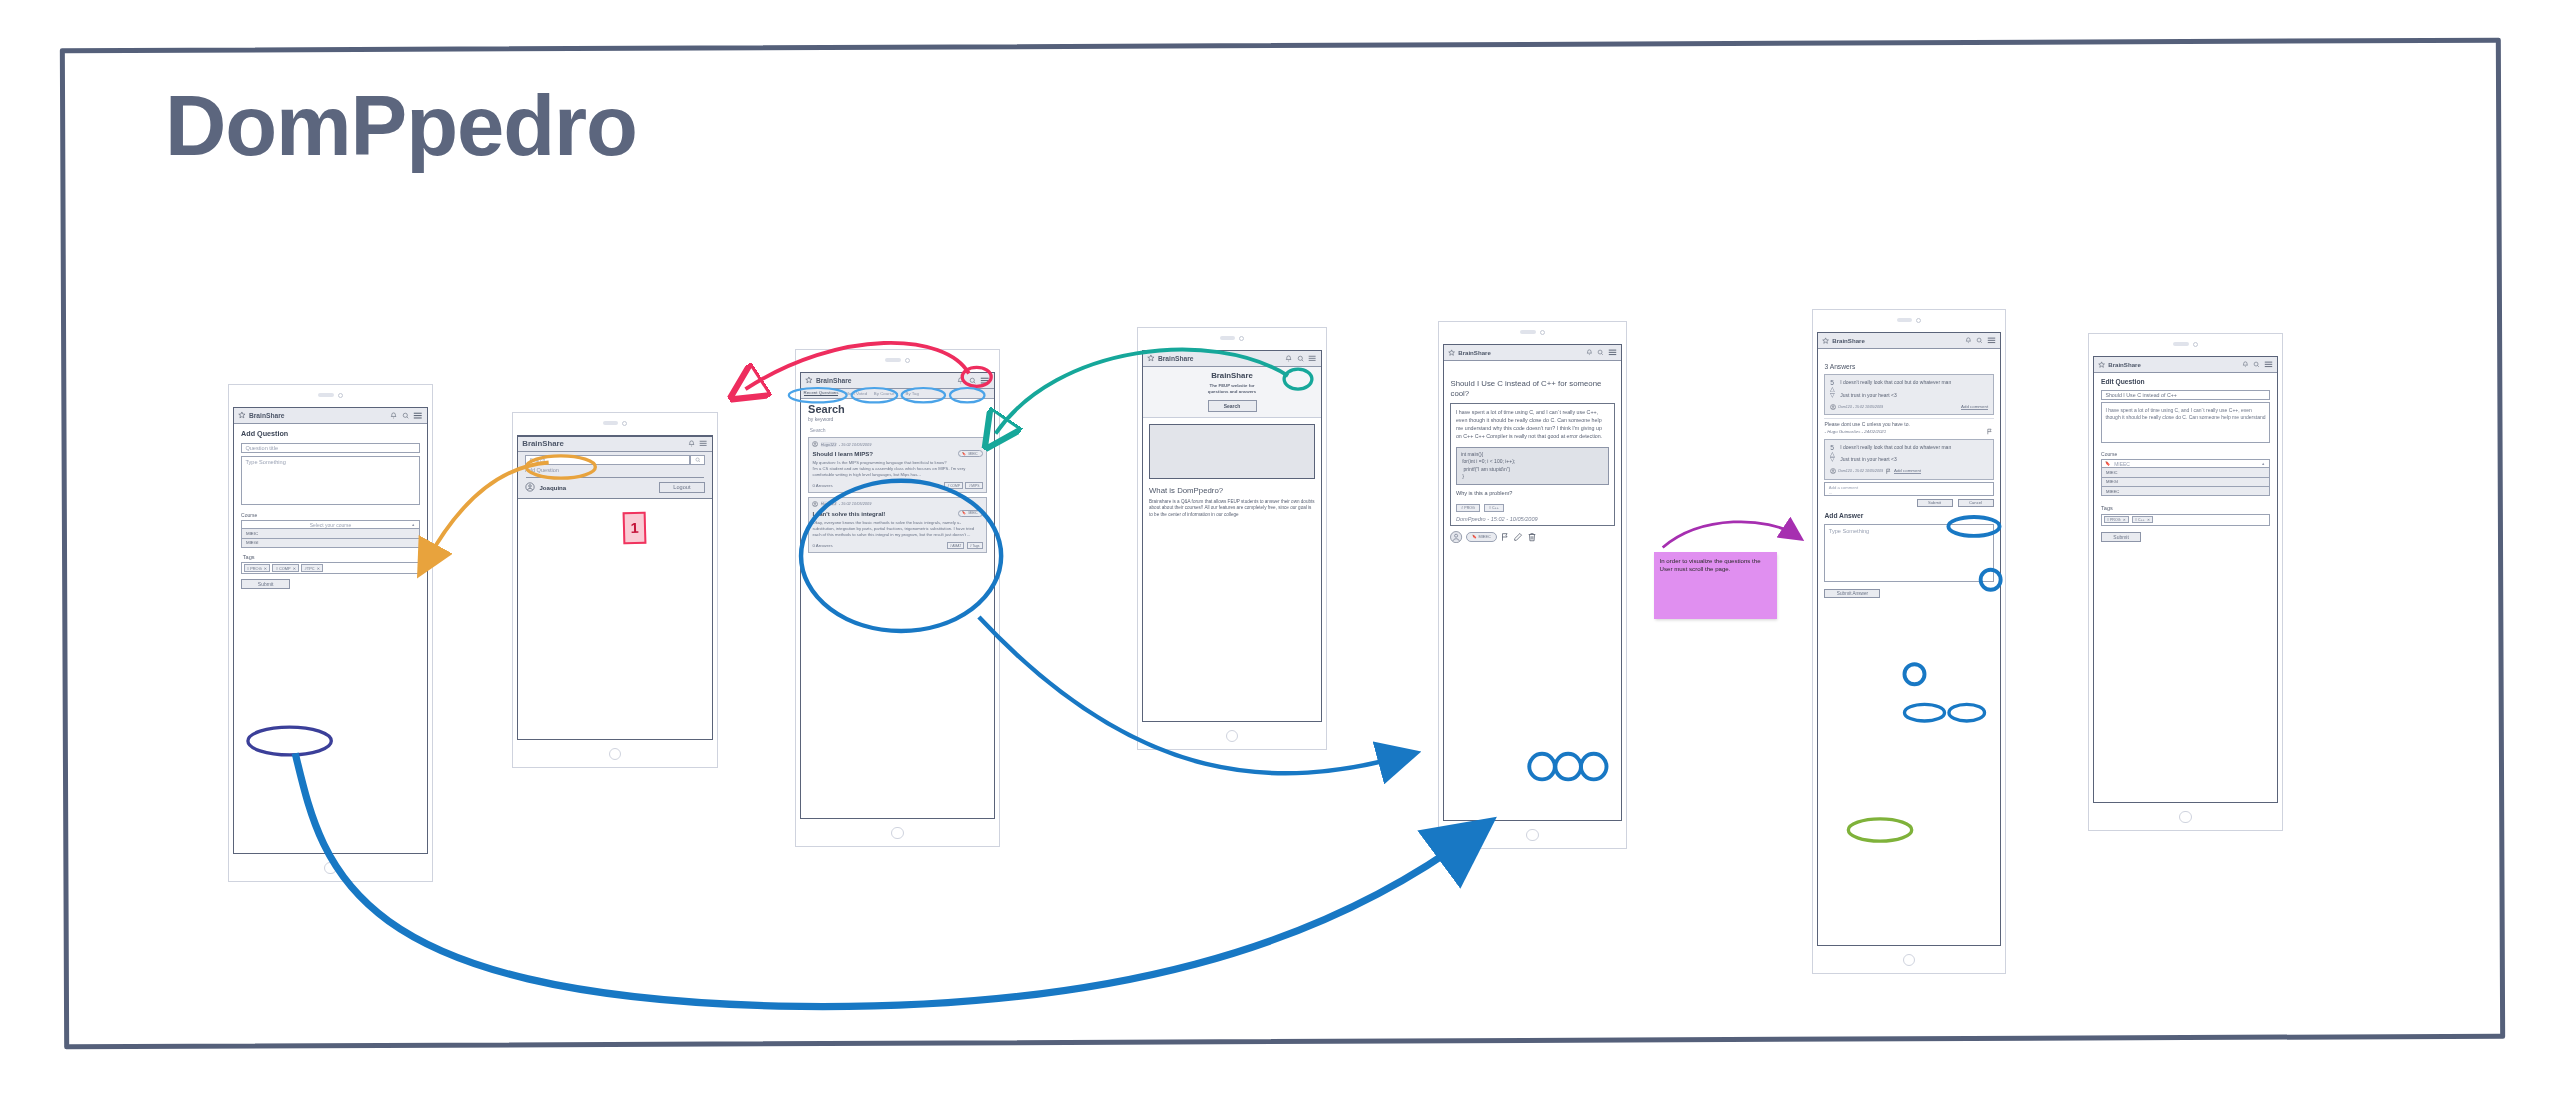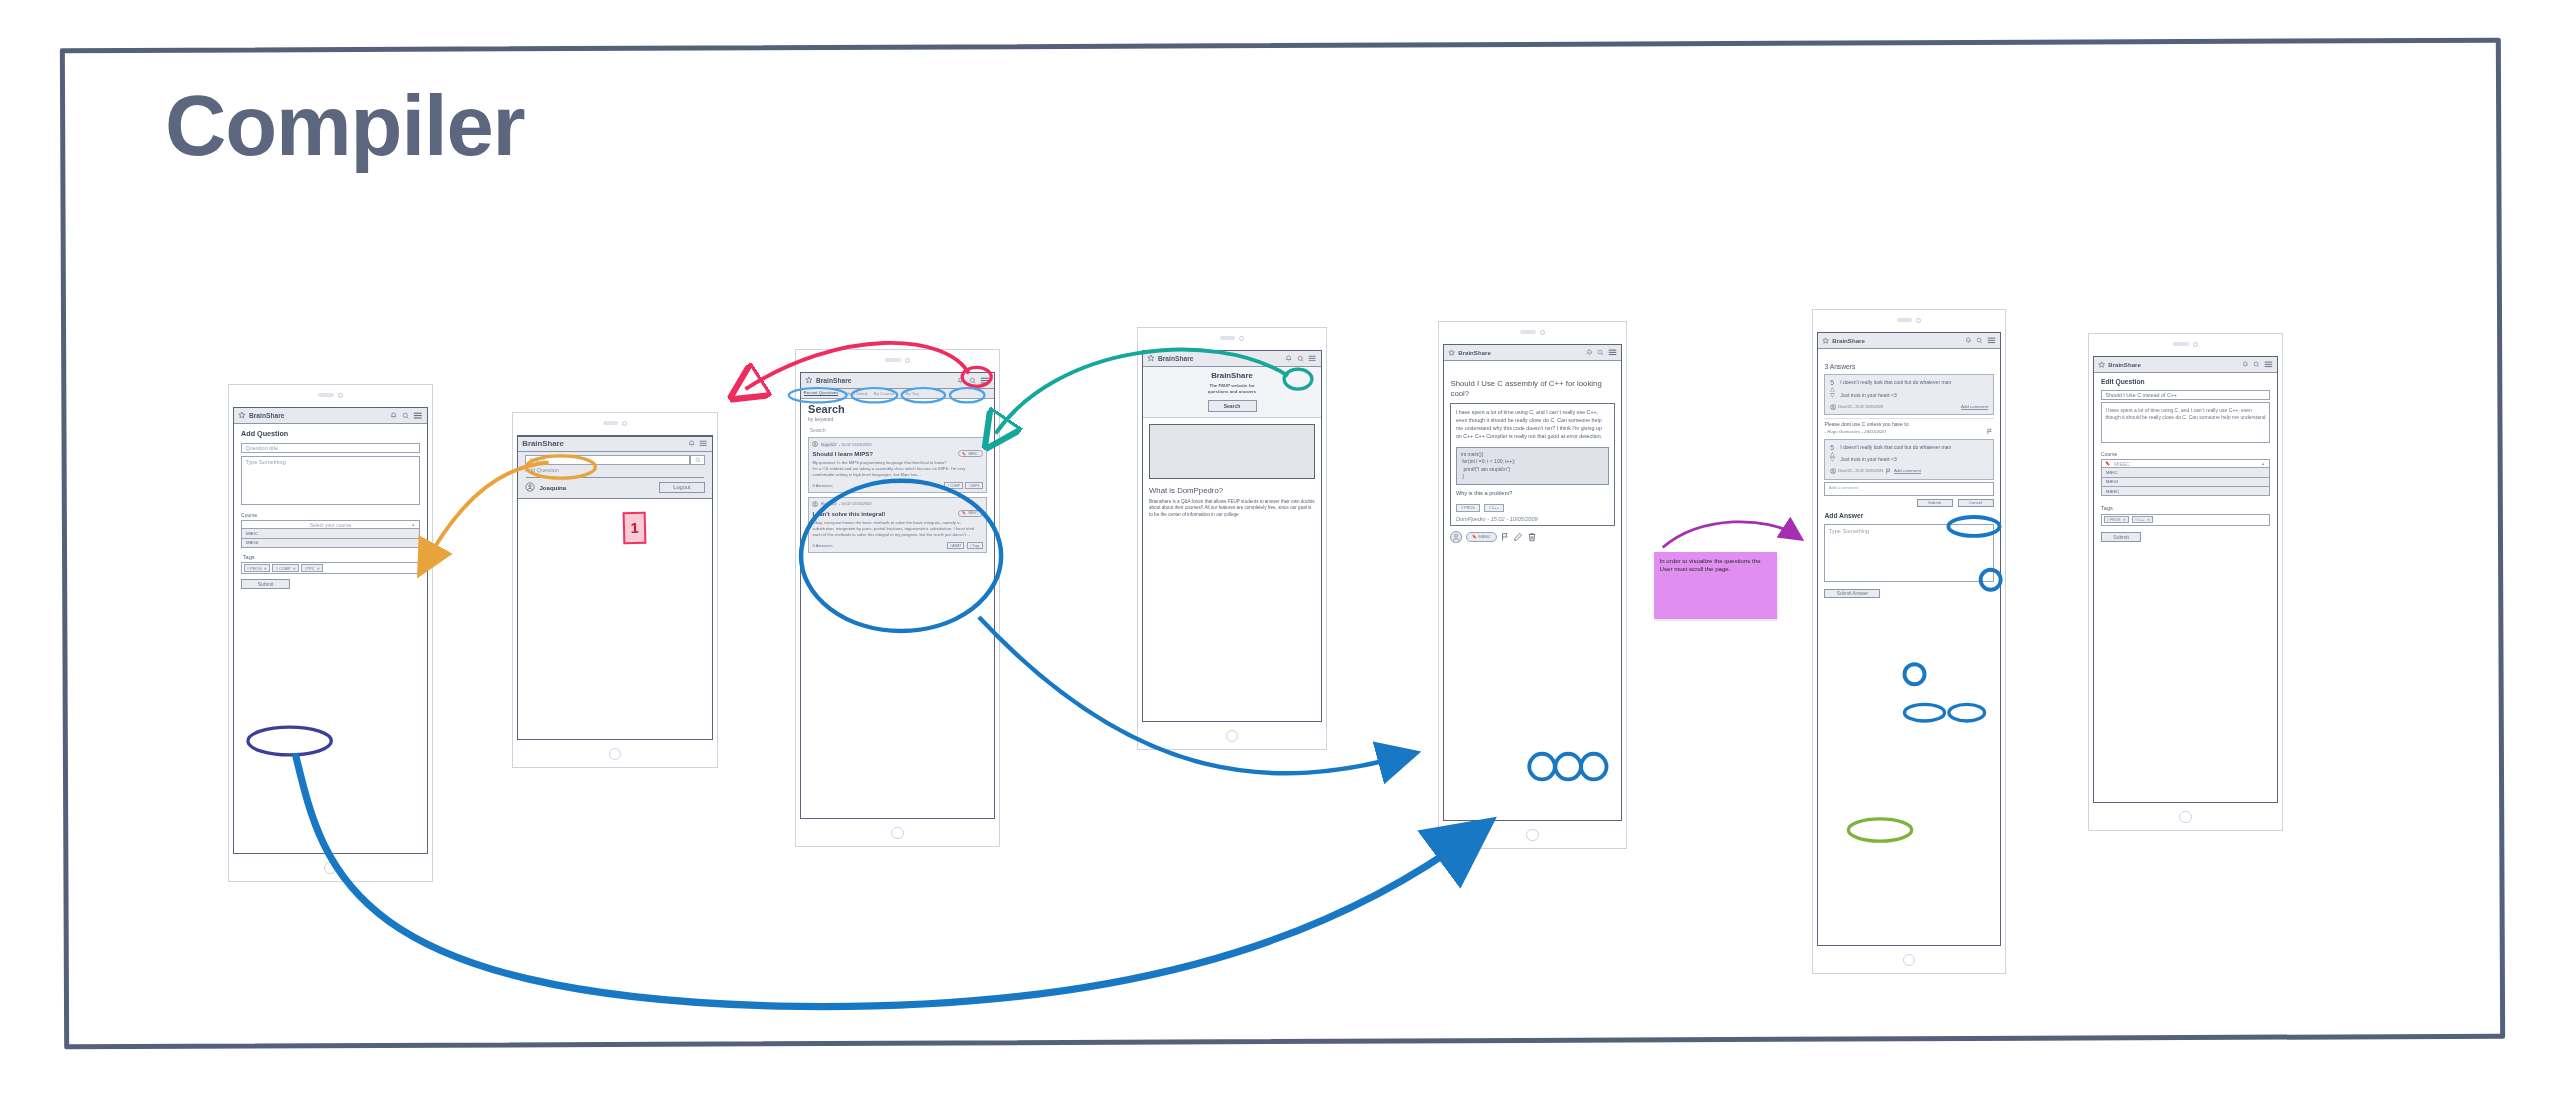--- a/index.html
+++ b/index.html
@@ -100,21 +100,21 @@
 
   svg.overlay { position: absolute; left: 0; top: 0; width: 2576px; height: 1099px; pointer-events: none; }
 </style>
 </head>
 <body>
 
 <div id="canvas">
 
   <div id="board-frame"></div>
 
-  <div id="page-title">Compiler</div>
+  <div id="page-title">DomPpedro</div>
 
   <div class="phone" style="left:228px; top:384px; width:205px; height:498px;">
     <div class="speaker">
       <span class="bar"></span>
         <span class="cam"></span>
     </div>
     <div class="screen">
       <div class="appbar">
         <span class="ico">
             <svg width="7.8" height="7.8" viewBox="0 0 24 24" fill="none" stroke="#4d5668" stroke-width="1.8">
@@ -429,21 +429,21 @@
               </svg>
             </span>
           <span class="ico">
               <svg width="9" height="6.7" viewBox="0 0 24 18" stroke="#4d5668" stroke-width="2.4">
                 <path d="M2 3h20M2 9h20M2 15h20"></path>
               </svg>
             </span>
         </span>
       </div>
       <div style="padding:18px 6.1px 4.4px;">
-        <div style="font-size:7.8px;color:#4d5668;line-height:1.3;">Should I Use C assembly of C++ for looking cool?</div>
+        <div style="font-size:7.8px;color:#4d5668;line-height:1.3;">Should I Use C instead of C++ for someone cool?</div>
         <div style="border:1.1px solid #6b7487;margin-top:3.9px;padding:5.6px 4.4px 3.9px;">
           <div style="font-size:5.3px;color:#5b6375;line-height:1.5;">I have spent a lot of time using C, and I can´t really use C++, even though it should be really close do C. Can someone help me understand why this code doesn't run? I think I'm giving up on C++ C++ Compiler is really not that good at error detection.</div>
           <pre style="font-family:'Liberation Sans',sans-serif;font-size:5px;color:#5b6375;background:#dfe2e8;border:0.8px solid #8d95a8;padding:3.3px 3.9px;margin-top:5.6px;line-height:1.5;white-space:pre-wrap;">int main(){
  for(int i =0; i &lt; 100; i++);
   printf("I am stupid\n")
  }</pre>
           <div style="font-size:5.6px;color:#4d5668;margin-top:5px;">Why is this a problem?</div>
           <div style="display:flex;gap:3.3px;margin-top:7.8px;">
             <span class="chip" style="font-size:3.6px;padding:1.1px 4.4px;"># PROG</span>
             <span class="chip" style="font-size:3.6px;padding:1.1px 4.4px;"># C++</span>

